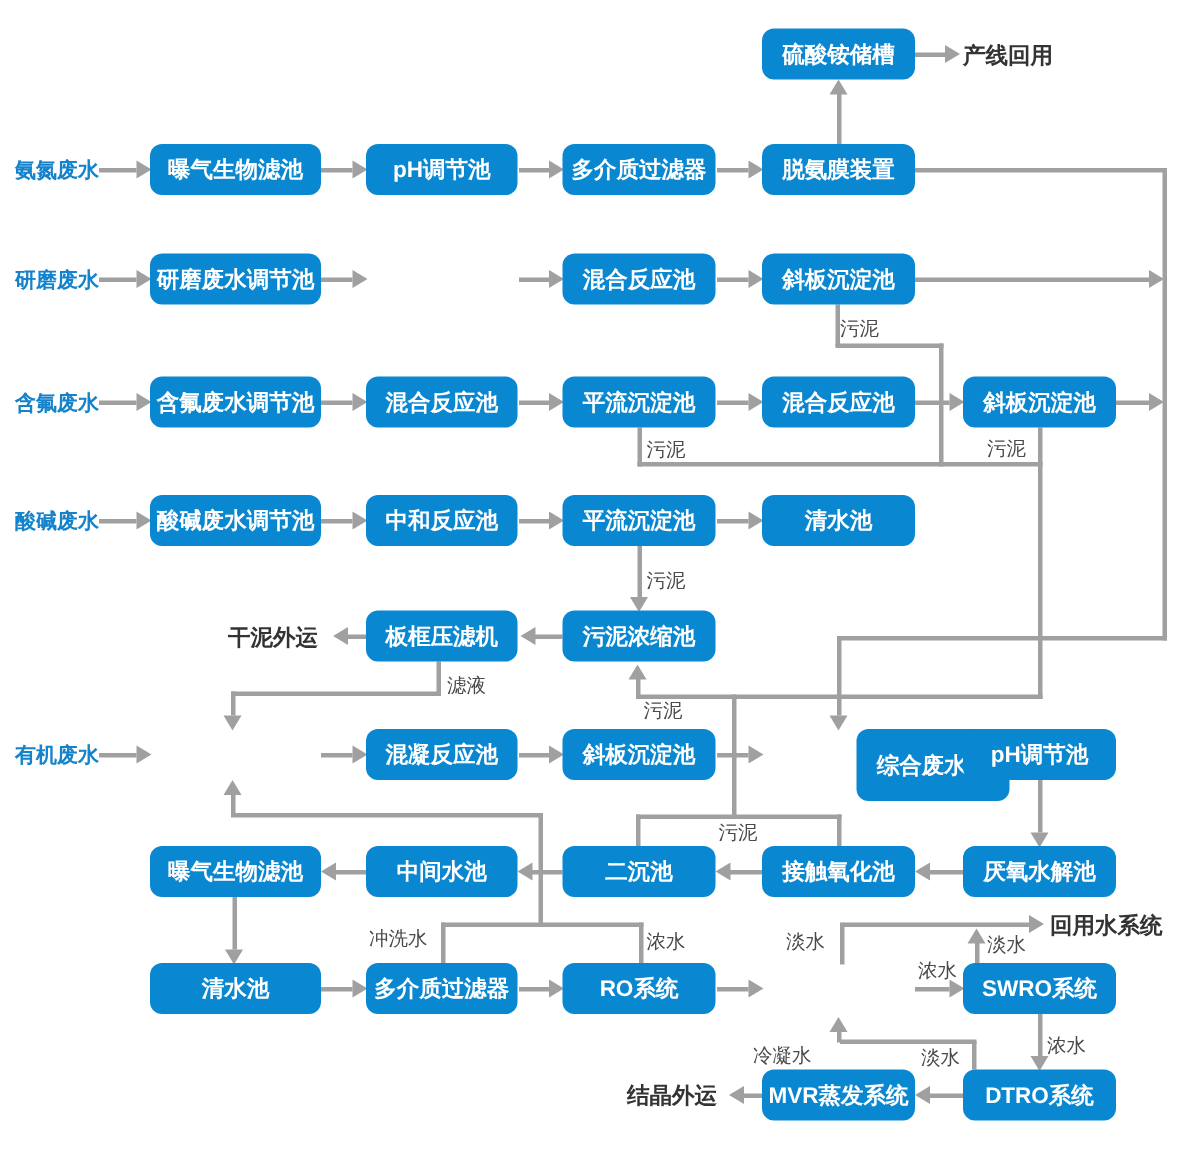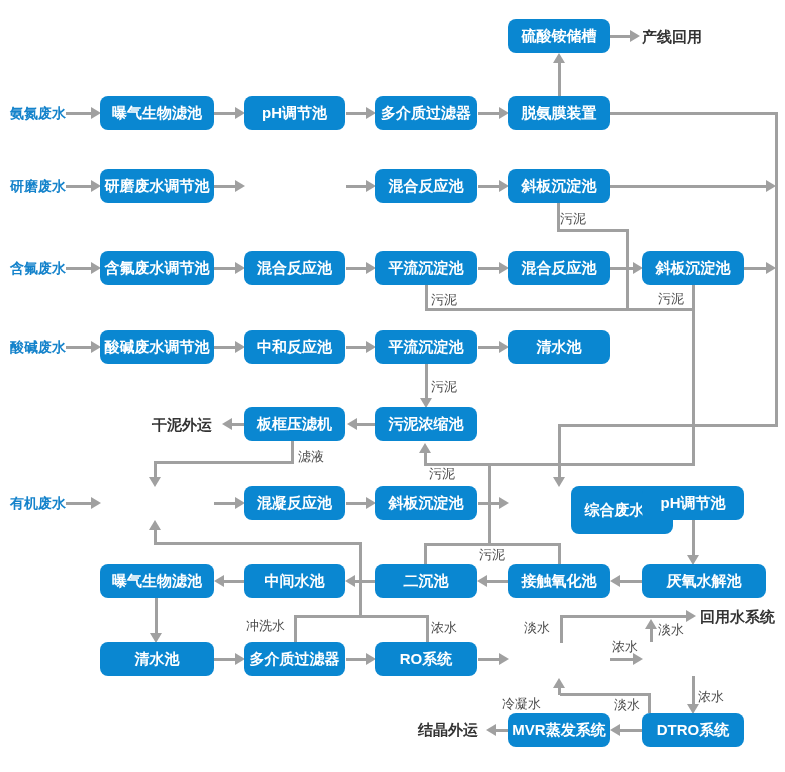--- a/index.html
+++ b/index.html
@@ -50,24 +50,25 @@
     <div class="box" style="left: 244px; top: 407px; width: 101px; height: 34px;">板框压滤机</div>
     <div class="box" style="left: 375px; top: 407px; width: 102px; height: 34px;">污泥浓缩池</div>
     <div class="box" style="left: 244px; top: 486px; width: 101px; height: 34px;">混凝反应池</div>
     <div class="box" style="left: 375px; top: 486px; width: 102px; height: 34px;">斜板沉淀池</div>
     <div class="box" style="left: 523px; top: 486px; width: 102px; height: 48px; margin-left: 48px;">综合废水池</div>
     <div class="box" style="left: 642px; top: 486px; width: 102px; height: 34px;">pH调节池</div>
     <div class="box" style="left: 100px; top: 564px; width: 114px; height: 34px;">曝气生物滤池</div>
     <div class="box" style="left: 244px; top: 564px; width: 101px; height: 34px;">中间水池</div>
     <div class="box" style="left: 375px; top: 564px; width: 102px; height: 34px;">二沉池</div>
     <div class="box" style="left: 508px; top: 564px; width: 102px; height: 34px;">接触氧化池</div>
-    <div class="box" style="left: 642px; top: 564px; width: 124px; height: 34px;">厌氧水解池</div>
+    <div class="box" style="left: 642px; top: 564px; width: 102px; height: 34px;">厌氧水解池</div>
     <div class="box" style="left: 100px; top: 642px; width: 114px; height: 34px;">清水池</div>
     <div class="box" style="left: 244px; top: 642px; width: 101px; height: 34px;">多介质过滤器</div>
     <div class="box" style="left: 375px; top: 642px; width: 102px; height: 34px;">RO系统</div>
+    <div class="box" style="left: 642px; top: 642px; width: 102px; height: 34px;">SWRO系统</div>
     <div class="box" style="left: 642px; top: 713px; width: 102px; height: 34px;">DTRO系统</div>
     <div class="box" style="left: 508px; top: 713px; width: 102px; height: 34px;">MVR蒸发系统</div>
     <div class="side" style="left: 10px; top: 105px;">氨氮废水</div>
     <div class="side" style="left: 10px; top: 178px;">研磨废水</div>
     <div class="side" style="left: 10px; top: 260px;">含氟废水</div>
     <div class="side" style="left: 10px; top: 339px;">酸碱废水</div>
     <div class="side" style="left: 10px; top: 495px;">有机废水</div>
     <div class="strong" style="left: 642px; top: 28px;">产线回用</div>
     <div class="strong" style="left: 152px; top: 416px;">干泥外运</div>
     <div class="strong" style="left: 418px; top: 721px;">结晶外运</div>

